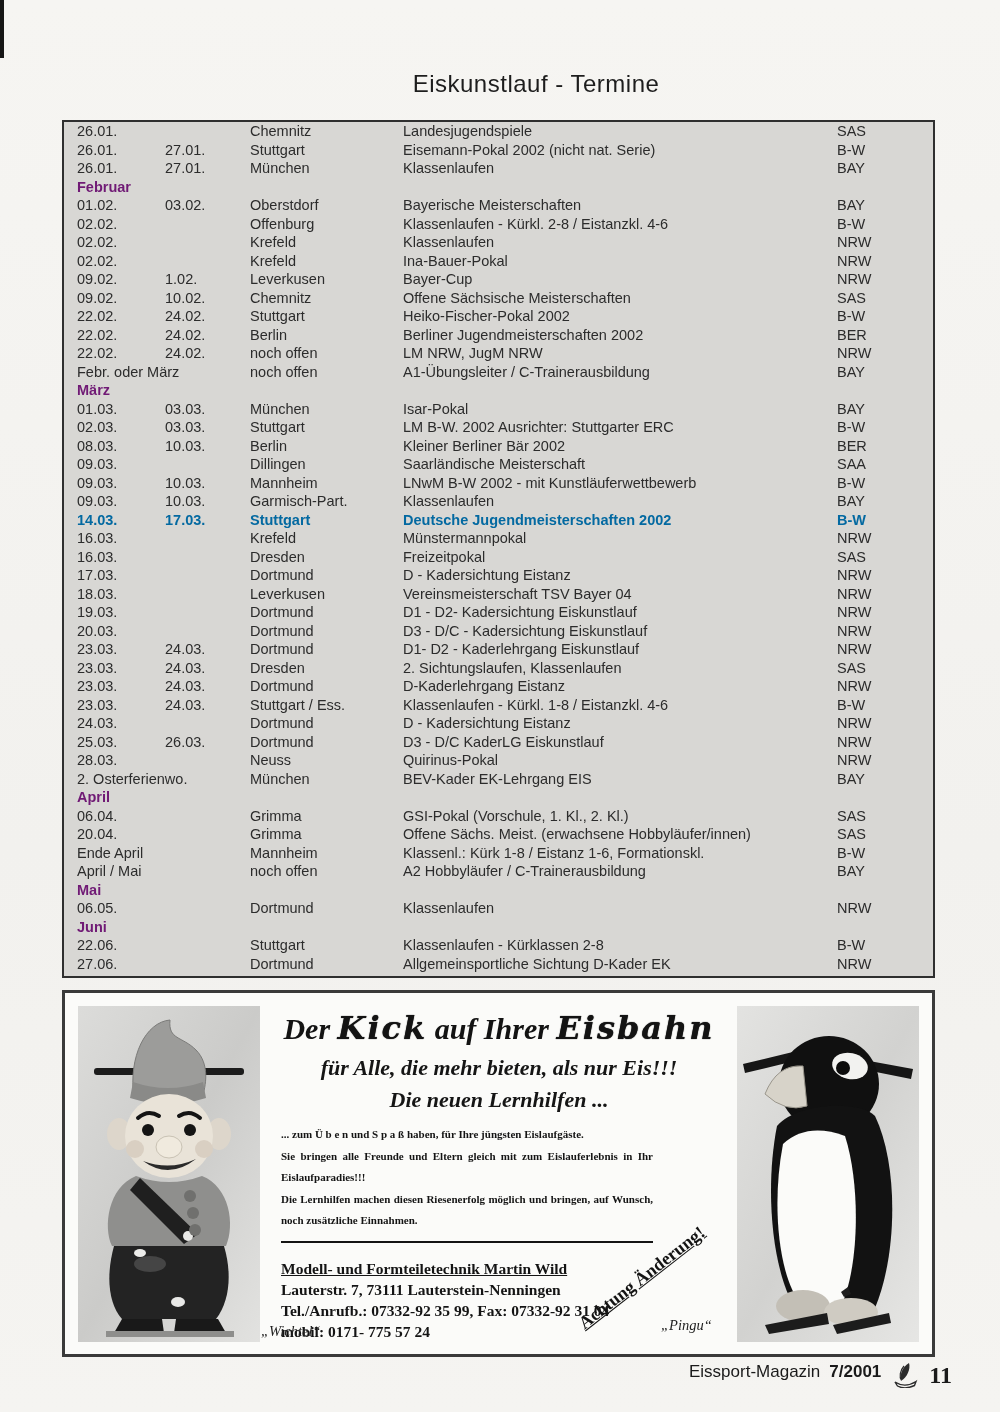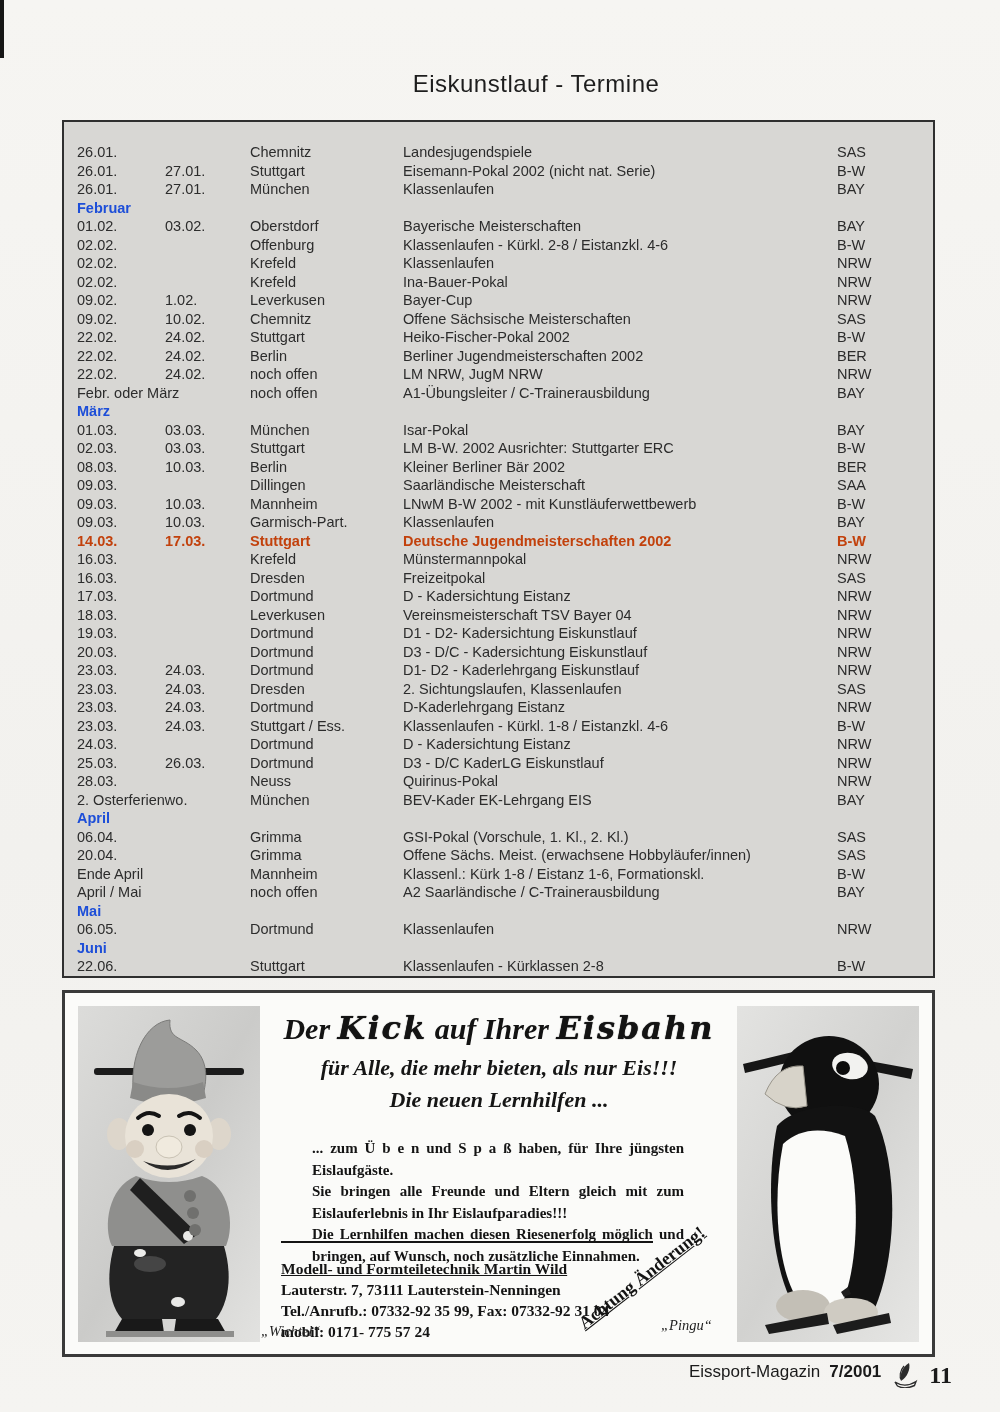--- a/index.html
+++ b/index.html
@@ -13,27 +13,27 @@
 
   .title {
     position:absolute; top:70px; left:0; width:100%; text-align:center;
     font-size:24px; color:#1d1d1d; letter-spacing:.5px;margin-left:36px;
   }
 
   
   .sched {
     position:absolute; left:62px; top:120px; width:873px; height:858px;
     background:#d8d7d4; border:2px solid #2f2f2f; box-sizing:border-box;
-    padding-top:21px; overflow:hidden;
+    padding-top:0; overflow:hidden;
   }
   .row { position:relative; height:18.5px; white-space:nowrap; }
   .c { position:absolute; top:0; font-size:14.5px; color:#2c2c2c; line-height:18.5px; }
   .c1 { left:13px; } .c2 { left:101px; } .c3 { left:186px; } .c4 { left:311px;margin-left:28px; } .c5 { left:773px; }
-  .section .c1 { font-weight:bold; color:#1d4ed8; }
-  .boldrow .c { font-weight:bold; color:#c2410c; }
+  .section .c1 { font-weight:bold; color:#701a75; }
+  .boldrow .c { font-weight:bold; color:#0369a1; }
 
   
   .ad {
     position:absolute; left:62px; top:990px; width:873px; height:367px;
     background:#fbfbf9; border:3px solid #3a3a3a; box-sizing:border-box;
   }
   .photo { position:absolute; top:13px; width:182px; height:336px; background:#cfcfcd; overflow:hidden; }
   .photo svg { display:block; width:100%; height:100%; }
   .photo.ph-left { left:13px; }
   .photo.ph-right { right:13px; }
@@ -51,22 +51,22 @@
   }
   .subline1, .subline2 {
     position:absolute; left:196px; width:476px; text-align:center;
     font-family:"Liberation Serif", serif; font-style:italic; font-weight:bold;
     font-size:22px; color:#151515; white-space:nowrap;
   }
   .subline1 { top:62px; }
   .subline2 { top:94px; }
 
   .ad-body {
-    position:absolute; top:145px; left:216px; width:372px;
-    font-size:15px; line-height:21.6px; text-align:justify;margin-left:31px;
+    position:absolute; top:131px; left:216px; width:372px;
+    font-size:11px; line-height:21.6px; text-align:justify;
   }
   .ad-body p { margin:0; }
 
   .divider { position:absolute; top:248px; left:216px; width:372px; height:2px; background:#141414; }
 
   .contact { position:absolute; top:265px; left:216px; font-size:15.5px; line-height:21px; }
   .contact .company { text-decoration:underline; }
 
   .stamp {
     position:absolute; left:516px; top:322px; transform:rotate(-38deg); transform-origin:0 50%;
@@ -363,21 +363,21 @@
           <div class="c c1">Ende April</div>
           <div class="c c2"></div>
           <div class="c c3">Mannheim</div>
           <div class="c c4">Klassenl.: Kürk 1-8 / Eistanz 1-6, Formationskl.</div>
           <div class="c c5">B-W</div>
         </div>
         <div class="row">
           <div class="c c1">April / Mai</div>
           <div class="c c2"></div>
           <div class="c c3">noch offen</div>
-          <div class="c c4">A2 Saarländische / C-Trainerausbildung</div>
+          <div class="c c4">A2 Hobbyläufer / C-Trainerausbildung</div>
           <div class="c c5">BAY</div>
         </div>
         <div class="row section">
           <div class="c c1">Mai</div>
         </div>
         <div class="row">
           <div class="c c1">06.05.</div>
           <div class="c c2"></div>
           <div class="c c3">Dortmund</div>
           <div class="c c4">Klassenlaufen</div>

